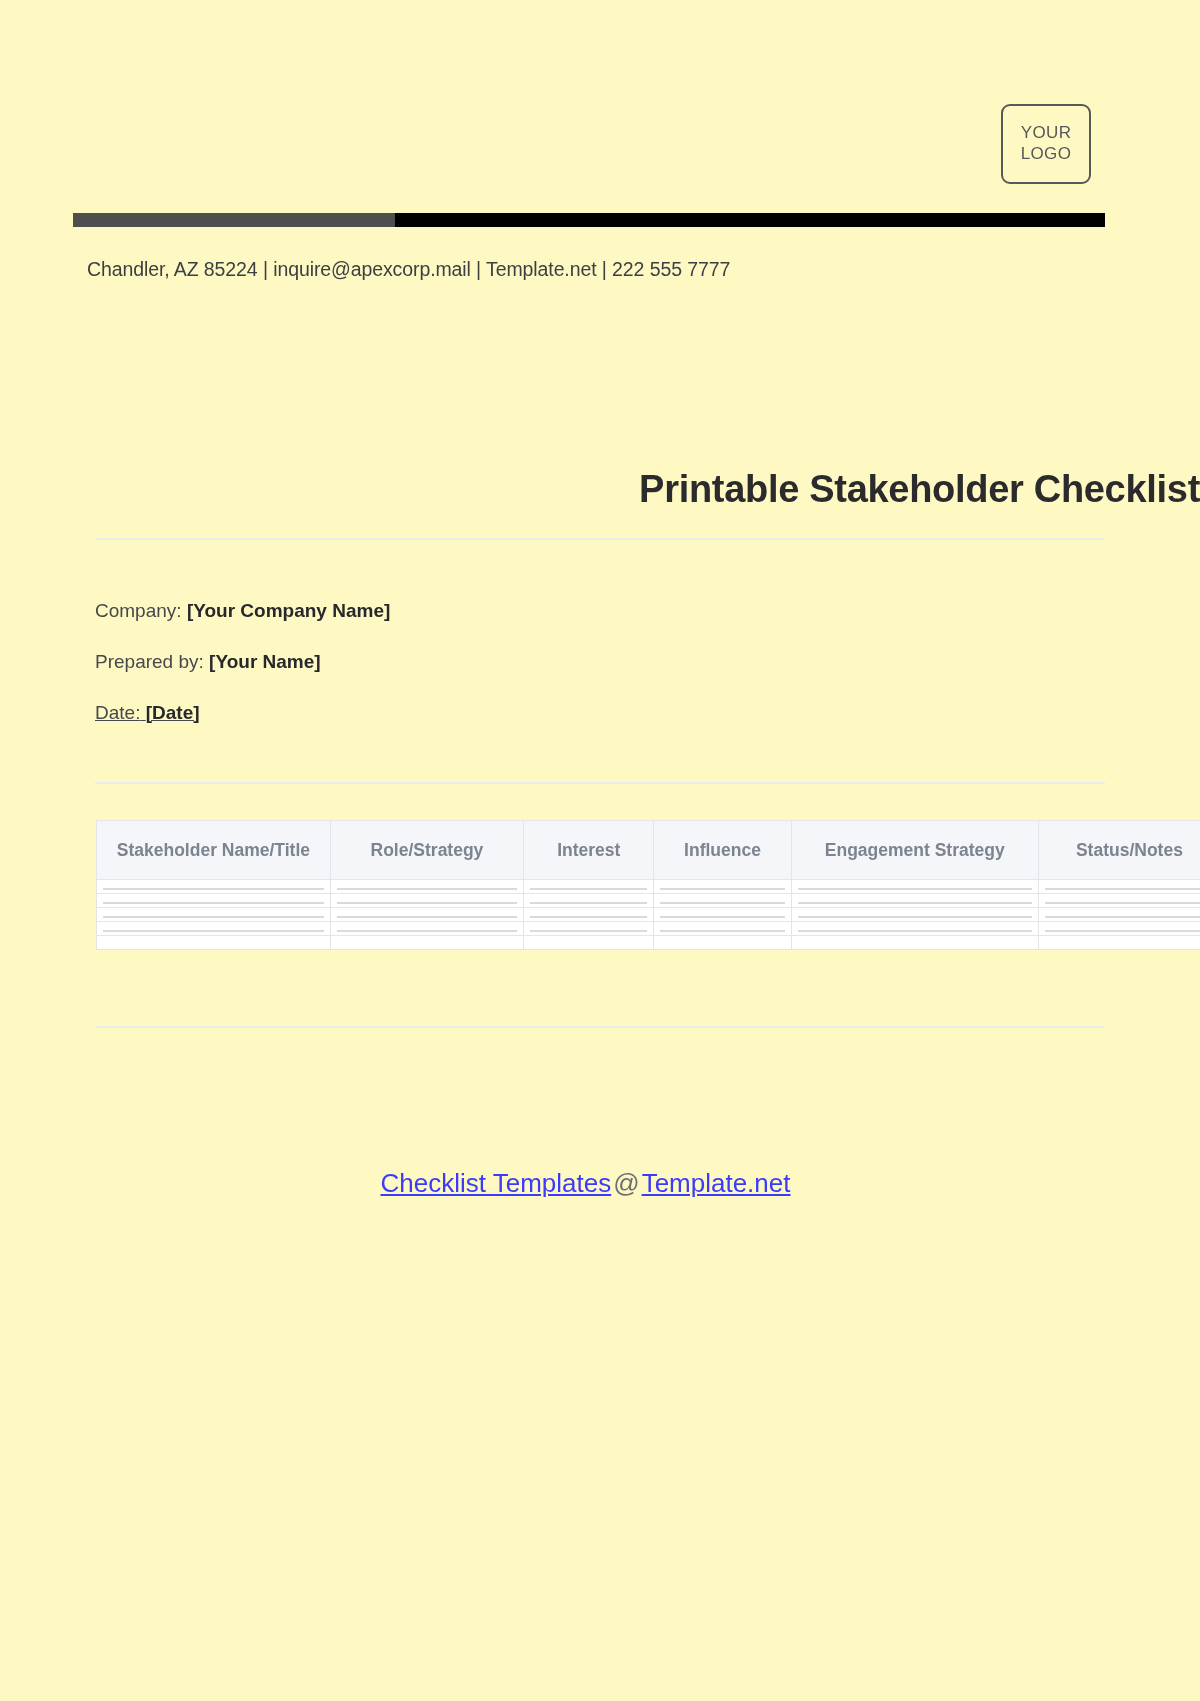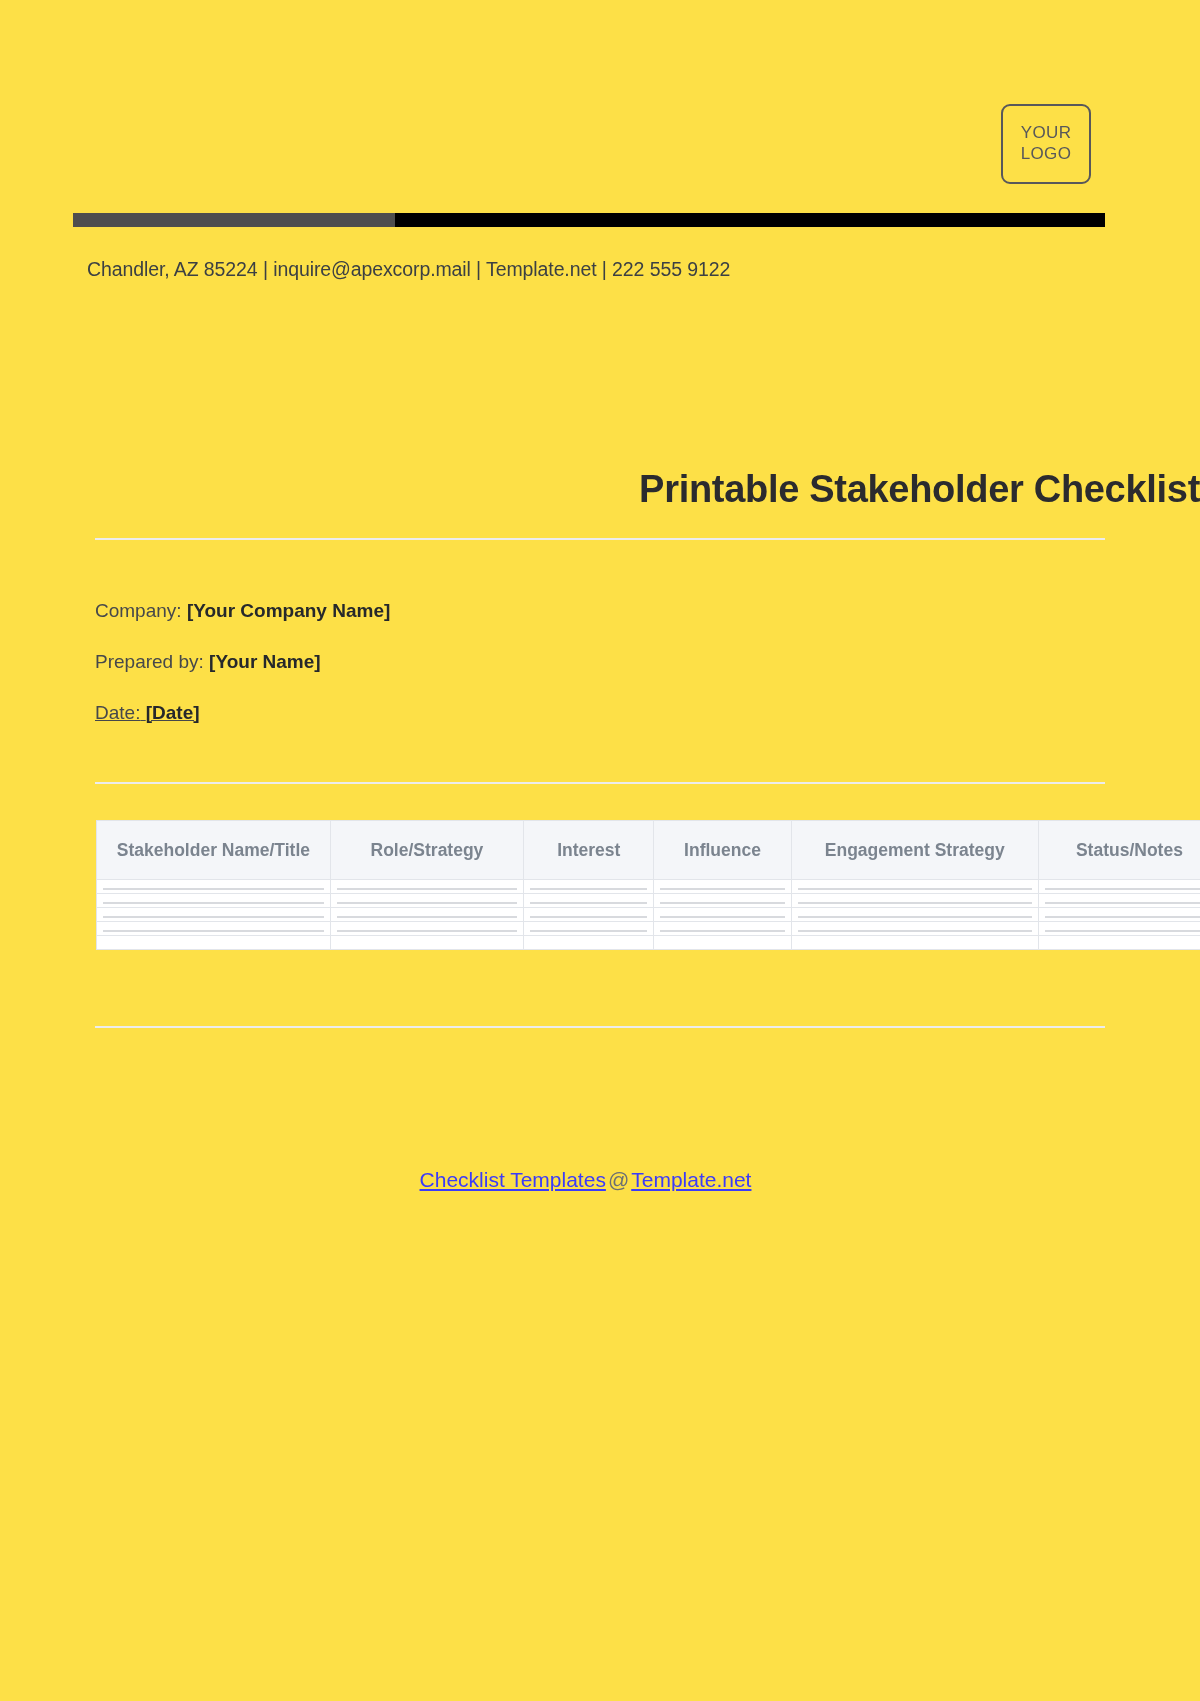--- a/index.html
+++ b/index.html
@@ -13,21 +13,21 @@
     font-family: "Liberation Sans", sans-serif;
     color: #3c4043;
     position: relative;
     overflow: hidden;
   }
 
   .page {
     position: relative;
     width: 1200px;
     height: 1701px;
-    background: #fde047;
+    background: #fef9c3;
   }
 
   
   .logo-box {
     position: absolute;
     left: 1001px;
     top: 104px;
     width: 90px;
     height: 80px;
     border: 2px solid #58585a;
@@ -164,21 +164,21 @@
   col.c5 { width: 22.0%; }
   col.c6 { width: 16.2%; }
 
   
   .footer {
     position: absolute;
     left: 0;
     top: 1168px;
     width: 1171px;
     text-align: center;
-    font-size: 21px;
+    font-size: 26px;
     color: #6b6f74;
   }
   .footer a {
     color: #3b3bfa;
     text-decoration: underline;
   }
   .footer .at-sign {
     color: #6b6f74;
     padding: 0 2px;
   }
@@ -191,21 +191,21 @@
   <div class="logo-box">
     <span>YOUR</span>
     <span>LOGO</span>
   </div>
 
   <div class="rule-bar">
     <div class="seg-gray"></div>
     <div class="seg-black"></div>
   </div>
 
-  <div class="contact-line">Chandler, AZ 85224 | inquire@apexcorp.mail | Template.net | 222 555 9122</div>
+  <div class="contact-line">Chandler, AZ 85224 | inquire@apexcorp.mail | Template.net | 222 555 7777</div>
 
   <h1 class="doc-title">Printable Stakeholder Checklist</h1>
 
   <div class="divider d1"></div>
   <div class="divider d2"></div>
   <div class="divider d3"></div>
 
   <div class="meta">
     <div class="meta-row">
       <span>Company:</span>

